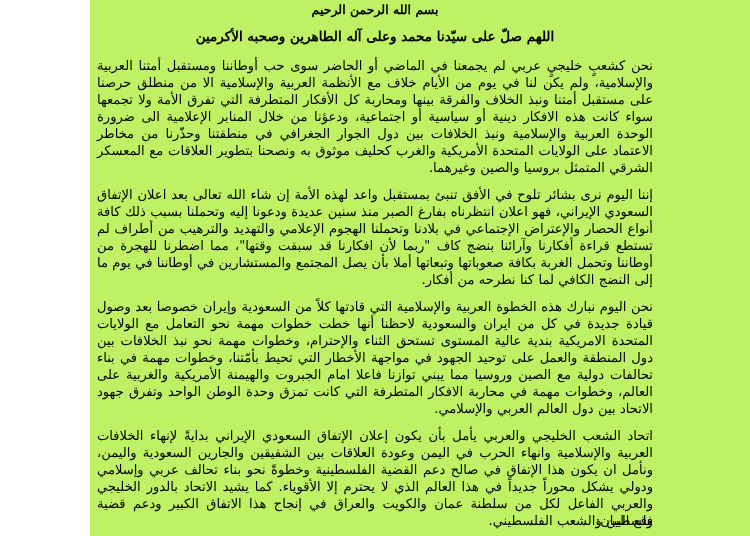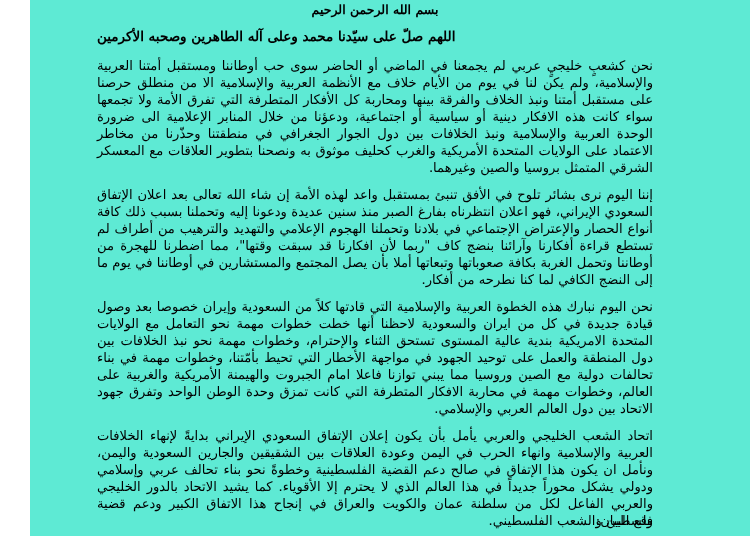--- a/index.html
+++ b/index.html
@@ -11,23 +11,23 @@
     width: 750px;
     height: 536px;
     background: #ffffff;
     font-family: "DejaVu Serif", "Liberation Serif", serif;
     color: #000000;
     overflow: hidden;
   }
 
   .page {
     position: relative;
-    width: 720px;
+    width: 660px;
     height: 536px;
-    background: #5eead4;
+    background: #bef264;
     box-sizing: border-box;
   }
 
   .content {
     position: absolute;
     right: 97px;
     top: 0px;
     width: 556px;
     direction: rtl;
     text-align: justify;
@@ -37,21 +37,21 @@
     text-align: center;
     font-size: 12.5px;
     font-weight: bold;
     line-height: 14px;
     margin: 0;
     padding-top: 3px;
     letter-spacing: 0px;
   }
 
   .salawat {
-    text-align: left;
+    text-align: center;
     font-size: 13.5px;
     font-weight: bold;
     line-height: 16px;
     margin: 0;
     padding-top: 11px;
   }
 
   .para {
     font-size: 13.1px;
     line-height: 17px;

